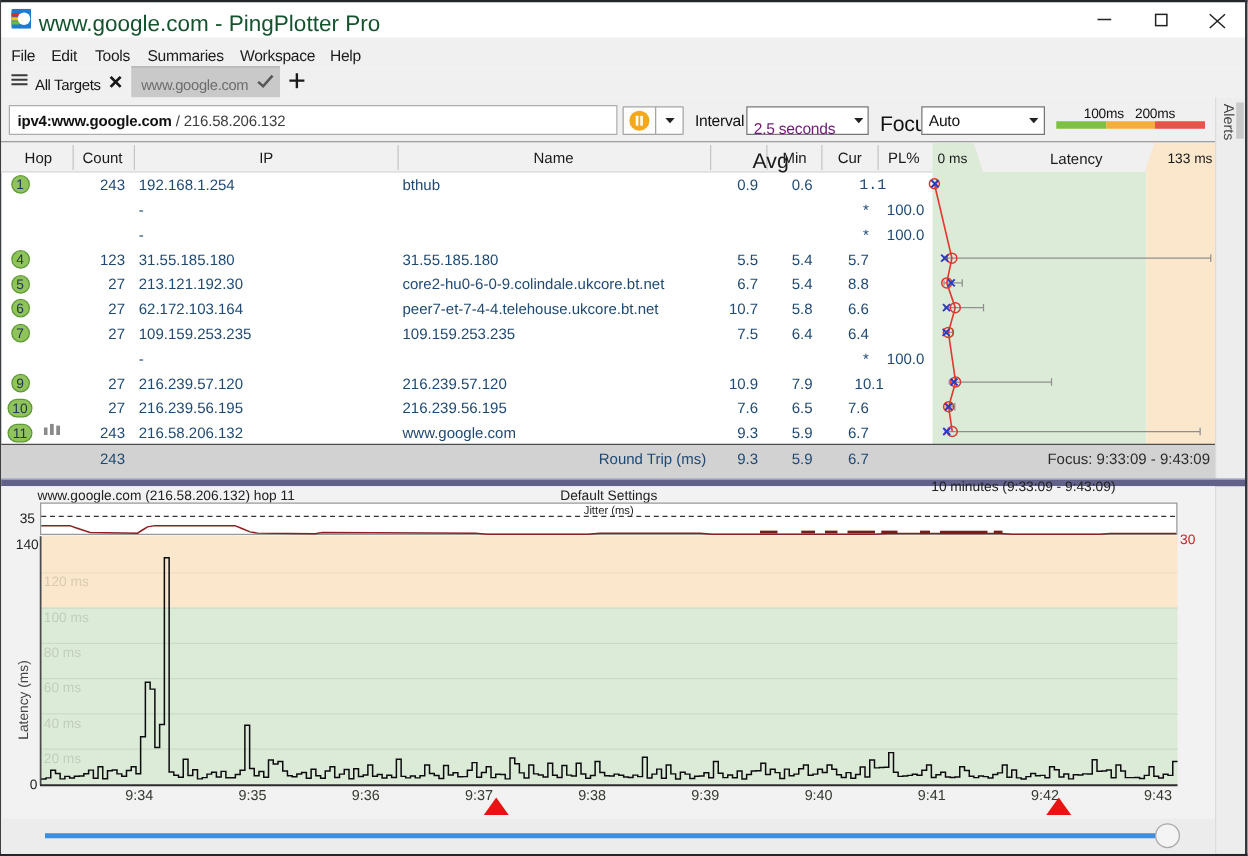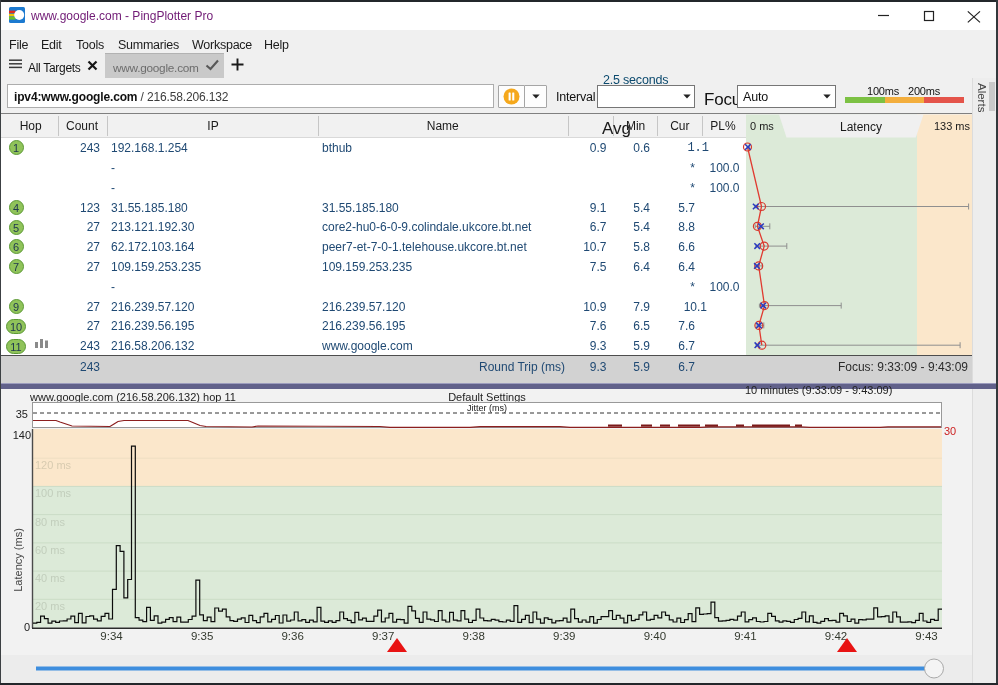--- a/index.html
+++ b/index.html
@@ -18,21 +18,21 @@
 <div class="abs" style="left:0;top:683px;width:998px;height:2px;background:#23272b"></div>
 
 <div class="abs" style="left:1px;top:2px;width:995px;height:28px;background:#fff"></div>
 <svg class="abs" style="left:9px;top:7px" width="16" height="16">
 <rect width="16" height="16" rx="1.5" fill="#1c7ad0"></rect>
 <rect x="0" y="3.6" width="6.5" height="2.6" fill="#e02b20"></rect>
 <rect x="0" y="6.8" width="6.5" height="2.6" fill="#f4c400"></rect>
 <rect x="0" y="10" width="6.5" height="2.6" fill="#6abf2e"></rect>
 <circle cx="10.2" cy="8" r="5" fill="#fff"></circle>
 </svg>
-<div class="abs" style="left:31px;top:9px;font-size:12px;color:#701a75">www.google.com - PingPlotter Pro</div>
+<div class="abs" style="left:31px;top:9px;font-size:18px;color:#14532d">www.google.com - PingPlotter Pro</div>
 <svg class="abs" style="left:868px;top:2px" width="128" height="28">
 <line x1="10" y1="13.5" x2="21" y2="13.5" stroke="#222" stroke-width="1.2"></line>
 <rect x="56.5" y="9.5" width="9" height="9" fill="none" stroke="#222" stroke-width="1.2"></rect>
 <path d="M99.8 9.4 L112 20.4 M99.8 20.4 L112 9.4" stroke="#222" stroke-width="1.2"></path>
 </svg>
 
 <div class="abs" style="left:1px;top:30px;width:995px;height:24px;background:#f0f0f0"></div>
 <div class="mi" style="left:9px">File</div>
 <div class="mi" style="left:41px">Edit</div>
 <div class="mi" style="left:76px">Tools</div>
@@ -67,21 +67,21 @@
 <circle cx="8.5" cy="8.5" r="8" fill="#f5a81c"></circle>
 <rect x="5.6" y="4.5" width="2.1" height="8" fill="#fff" rx="0.5"></rect>
 <rect x="9.2" y="4.5" width="2.1" height="8" fill="#fff" rx="0.5"></rect>
 </svg>
 <div class="abs" style="left:524px;top:85px;width:23px;height:23px;background:#fdfdfd;border:1px solid #a5a5a5;box-sizing:border-box;border-radius:1px"></div>
 <svg class="abs" style="left:532px;top:94px" width="8" height="5">
     <path d="M0.3 0.4 L7.7 0.4 L4 4.6 Z" fill="#222"></path>
   </svg>
 <div class="abs" style="left:556px;top:90px;font-size:12.5px;color:#111;letter-spacing:-0.2px">Interval</div>
 <div class="combo" style="left:597px;top:85px;width:98px;height:23px"></div>
-<div class="abs" style="left:603px;top:73px;font-size:12.5px;color:#0c4a6e;letter-spacing:-0.2px">2.5 seconds</div>
+<div class="abs" style="left:603px;top:96px;font-size:12.5px;color:#701a75;letter-spacing:-0.2px">2.5 seconds</div>
 <svg class="abs" style="left:683px;top:94px" width="8" height="5">
     <path d="M0.3 0.4 L7.7 0.4 L4 4.6 Z" fill="#222"></path>
   </svg>
 <div class="abs" style="left:704px;top:90px;font-size:17px;color:#111;letter-spacing:-0.2px">Focus</div>
 <div class="combo" style="left:737px;top:85px;width:99px;height:23px"></div>
 <div class="abs" style="left:743px;top:90px;font-size:12.5px;color:#111;letter-spacing:-0.2px">Auto</div>
 <svg class="abs" style="left:823px;top:94px" width="8" height="5">
     <path d="M0.3 0.4 L7.7 0.4 L4 4.6 Z" fill="#222"></path>
   </svg>
 <div class="abs" style="left:867px;top:85px;font-size:11px;color:#111;letter-spacing:-0.2px">100ms</div>
@@ -173,34 +173,34 @@
 <div class="cell" style="left:111px;top:160.8px;width:200px;">-</div>
 <div class="cell r" style="left:645px;top:160.8px;width:50px;">*</div>
 <div class="cell r" style="left:690px;top:160.8px;width:49.5px;">100.0</div>
 <div class="cell" style="left:111px;top:180.6px;width:200px;">-</div>
 <div class="cell r" style="left:645px;top:180.6px;width:50px;">*</div>
 <div class="cell r" style="left:690px;top:180.6px;width:49.5px;">100.0</div>
 <div class="hopc" style="left:8.5px;top:199.8px;width:15px;">4</div>
 <div class="cell r" style="left:40px;top:200.5px;width:60px;">123</div>
 <div class="cell" style="left:111px;top:200.5px;width:200px;">31.55.185.180</div>
 <div class="cell" style="left:322px;top:200.5px;width:240px;">31.55.185.180</div>
-<div class="cell r" style="left:547px;top:200.5px;width:59.5px;">9.1</div>
+<div class="cell r" style="left:547px;top:200.5px;width:59.5px;">5.5</div>
 <div class="cell r" style="left:600px;top:200.5px;width:50px;">5.4</div>
 <div class="cell r" style="left:645px;top:200.5px;width:50px;">5.7</div>
 <div class="hopc" style="left:8.5px;top:219.6px;width:15px;">5</div>
 <div class="cell r" style="left:40px;top:220.3px;width:60px;">27</div>
 <div class="cell" style="left:111px;top:220.3px;width:200px;">213.121.192.30</div>
 <div class="cell" style="left:322px;top:220.3px;width:240px;">core2-hu0-6-0-9.colindale.ukcore.bt.net</div>
 <div class="cell r" style="left:547px;top:220.3px;width:59.5px;">6.7</div>
 <div class="cell r" style="left:600px;top:220.3px;width:50px;">5.4</div>
 <div class="cell r" style="left:645px;top:220.3px;width:50px;">8.8</div>
 <div class="hopc" style="left:8.5px;top:239.4px;width:15px;">6</div>
 <div class="cell r" style="left:40px;top:240.1px;width:60px;">27</div>
 <div class="cell" style="left:111px;top:240.1px;width:200px;">62.172.103.164</div>
-<div class="cell" style="left:322px;top:240.1px;width:240px;">peer7-et-7-0-1.telehouse.ukcore.bt.net</div>
+<div class="cell" style="left:322px;top:240.1px;width:240px;">peer7-et-7-4-4.telehouse.ukcore.bt.net</div>
 <div class="cell r" style="left:547px;top:240.1px;width:59.5px;">10.7</div>
 <div class="cell r" style="left:600px;top:240.1px;width:50px;">5.8</div>
 <div class="cell r" style="left:645px;top:240.1px;width:50px;">6.6</div>
 <div class="hopc" style="left:8.5px;top:259.2px;width:15px;">7</div>
 <div class="cell r" style="left:40px;top:259.9px;width:60px;">27</div>
 <div class="cell" style="left:111px;top:259.9px;width:200px;">109.159.253.235</div>
 <div class="cell" style="left:322px;top:259.9px;width:240px;">109.159.253.235</div>
 <div class="cell r" style="left:547px;top:259.9px;width:59.5px;">7.5</div>
 <div class="cell r" style="left:600px;top:259.9px;width:50px;">6.4</div>
 <div class="cell r" style="left:645px;top:259.9px;width:50px;">6.4</div>

